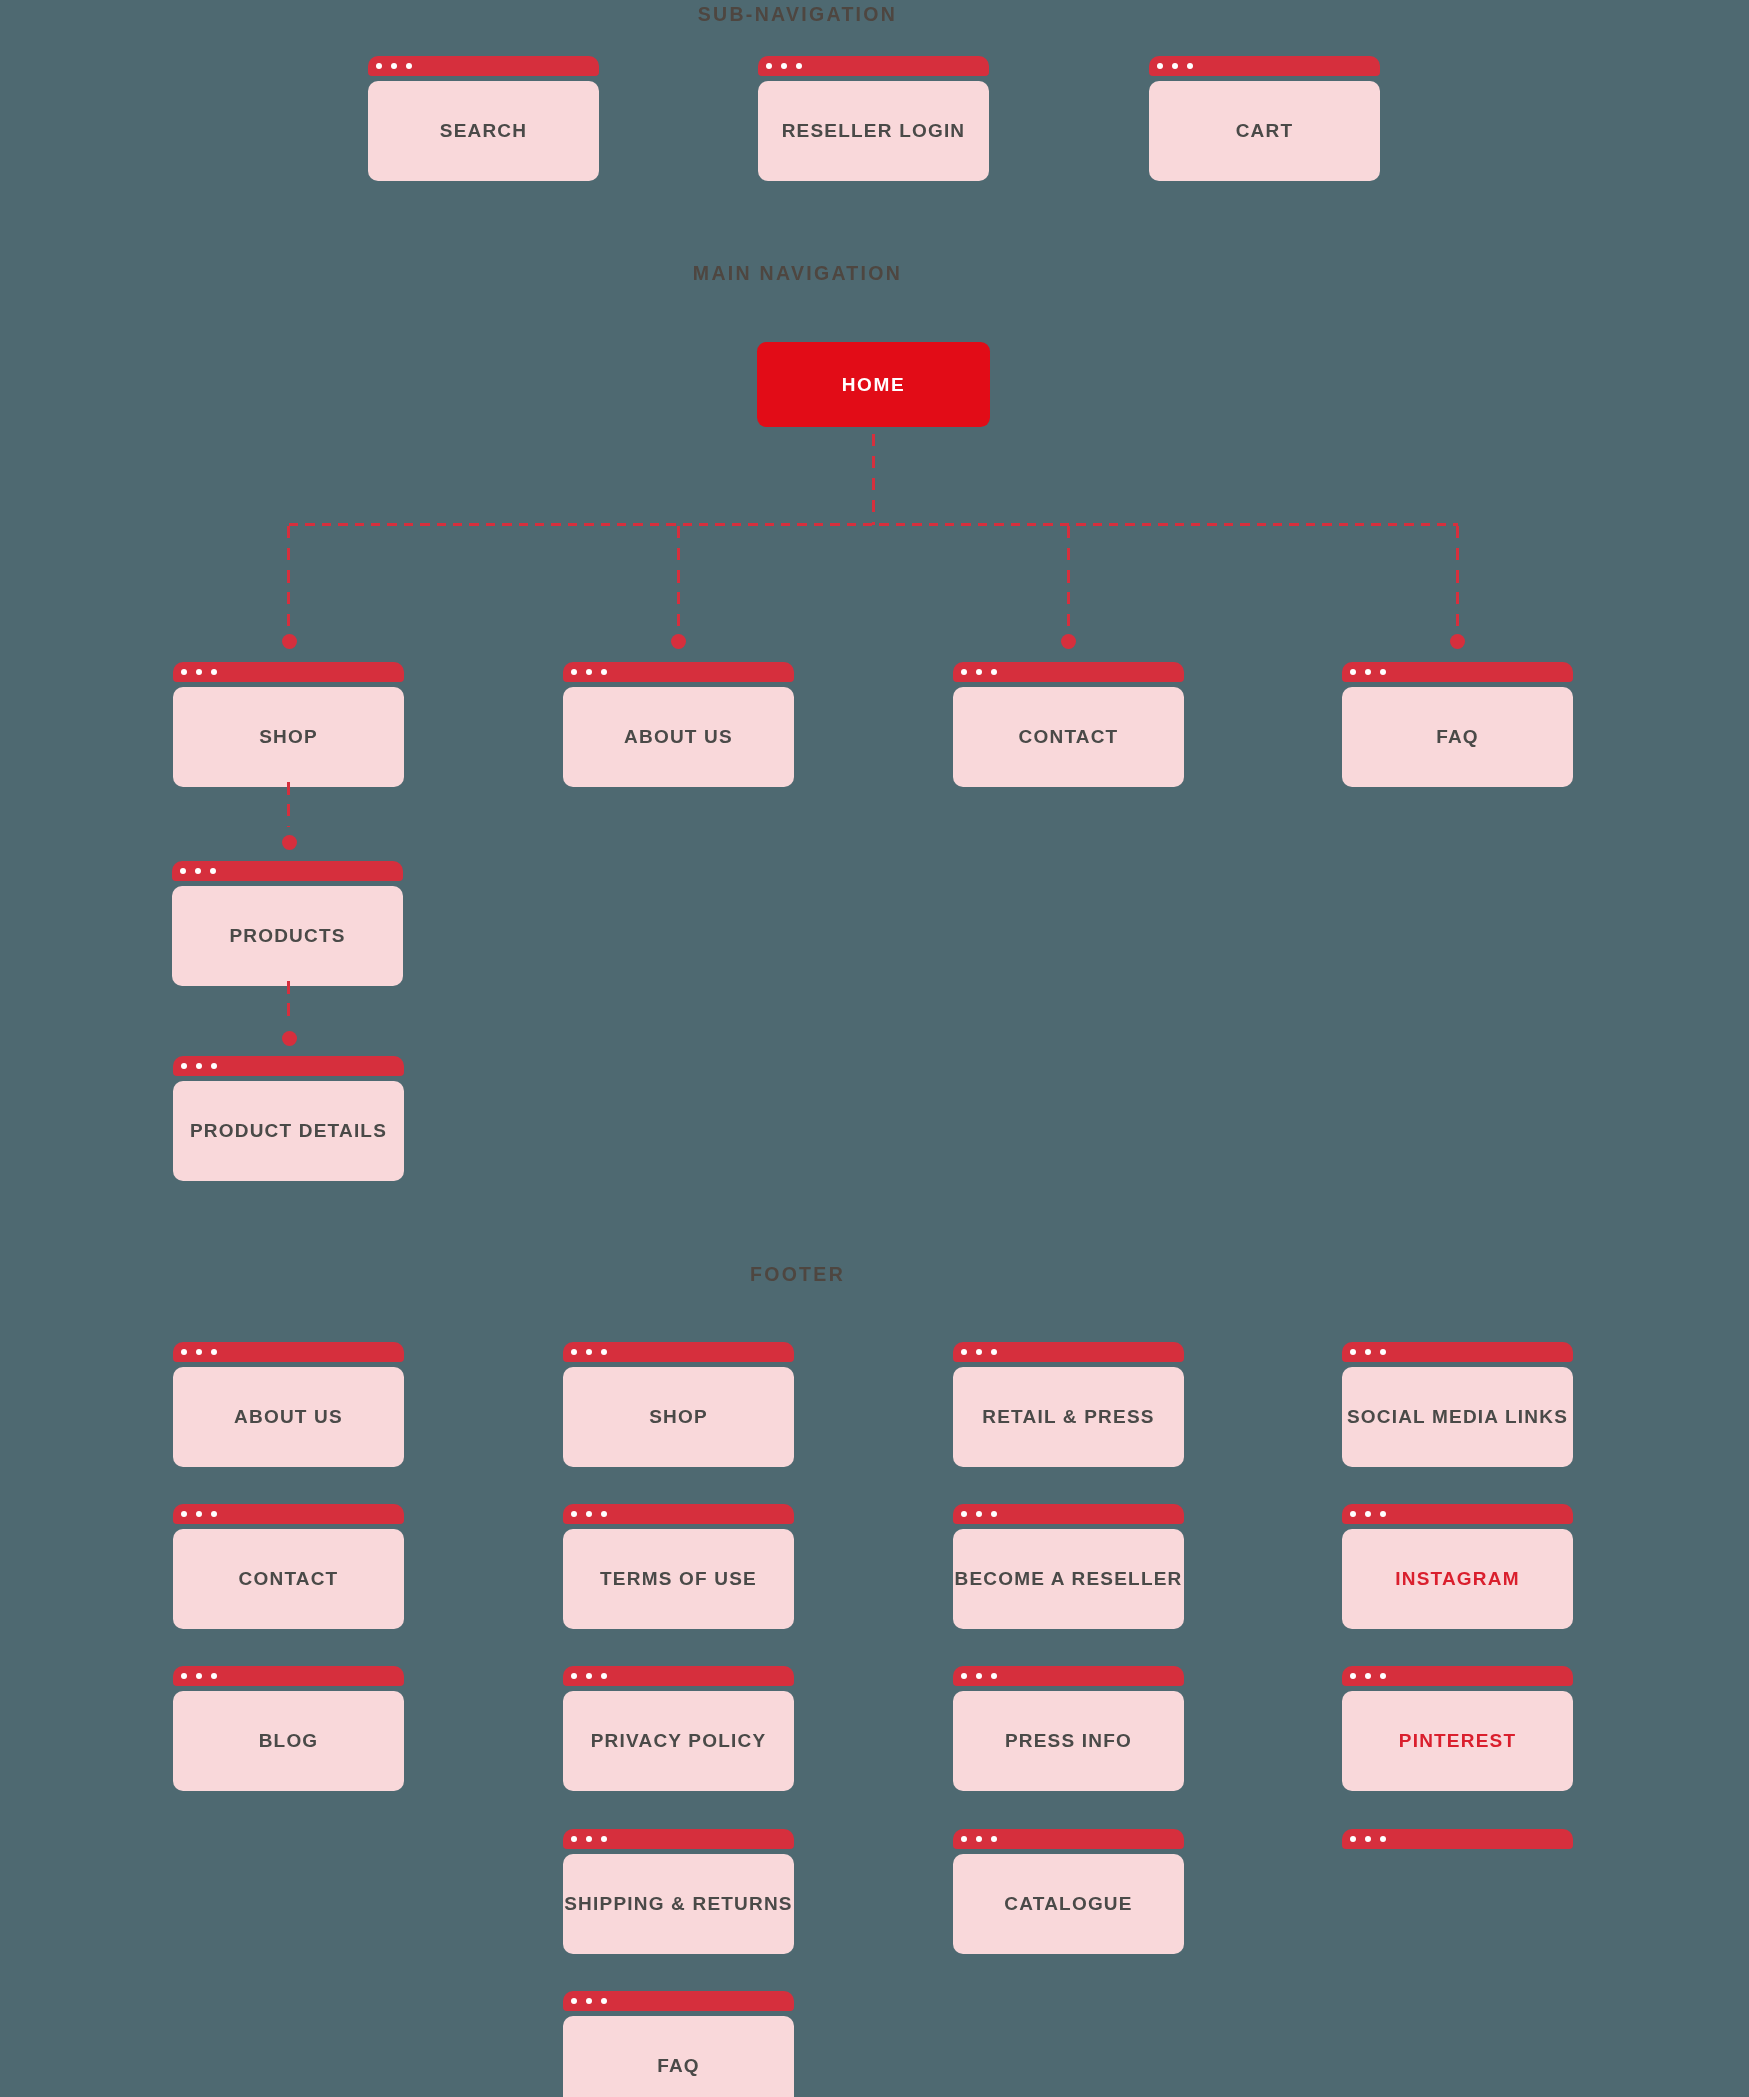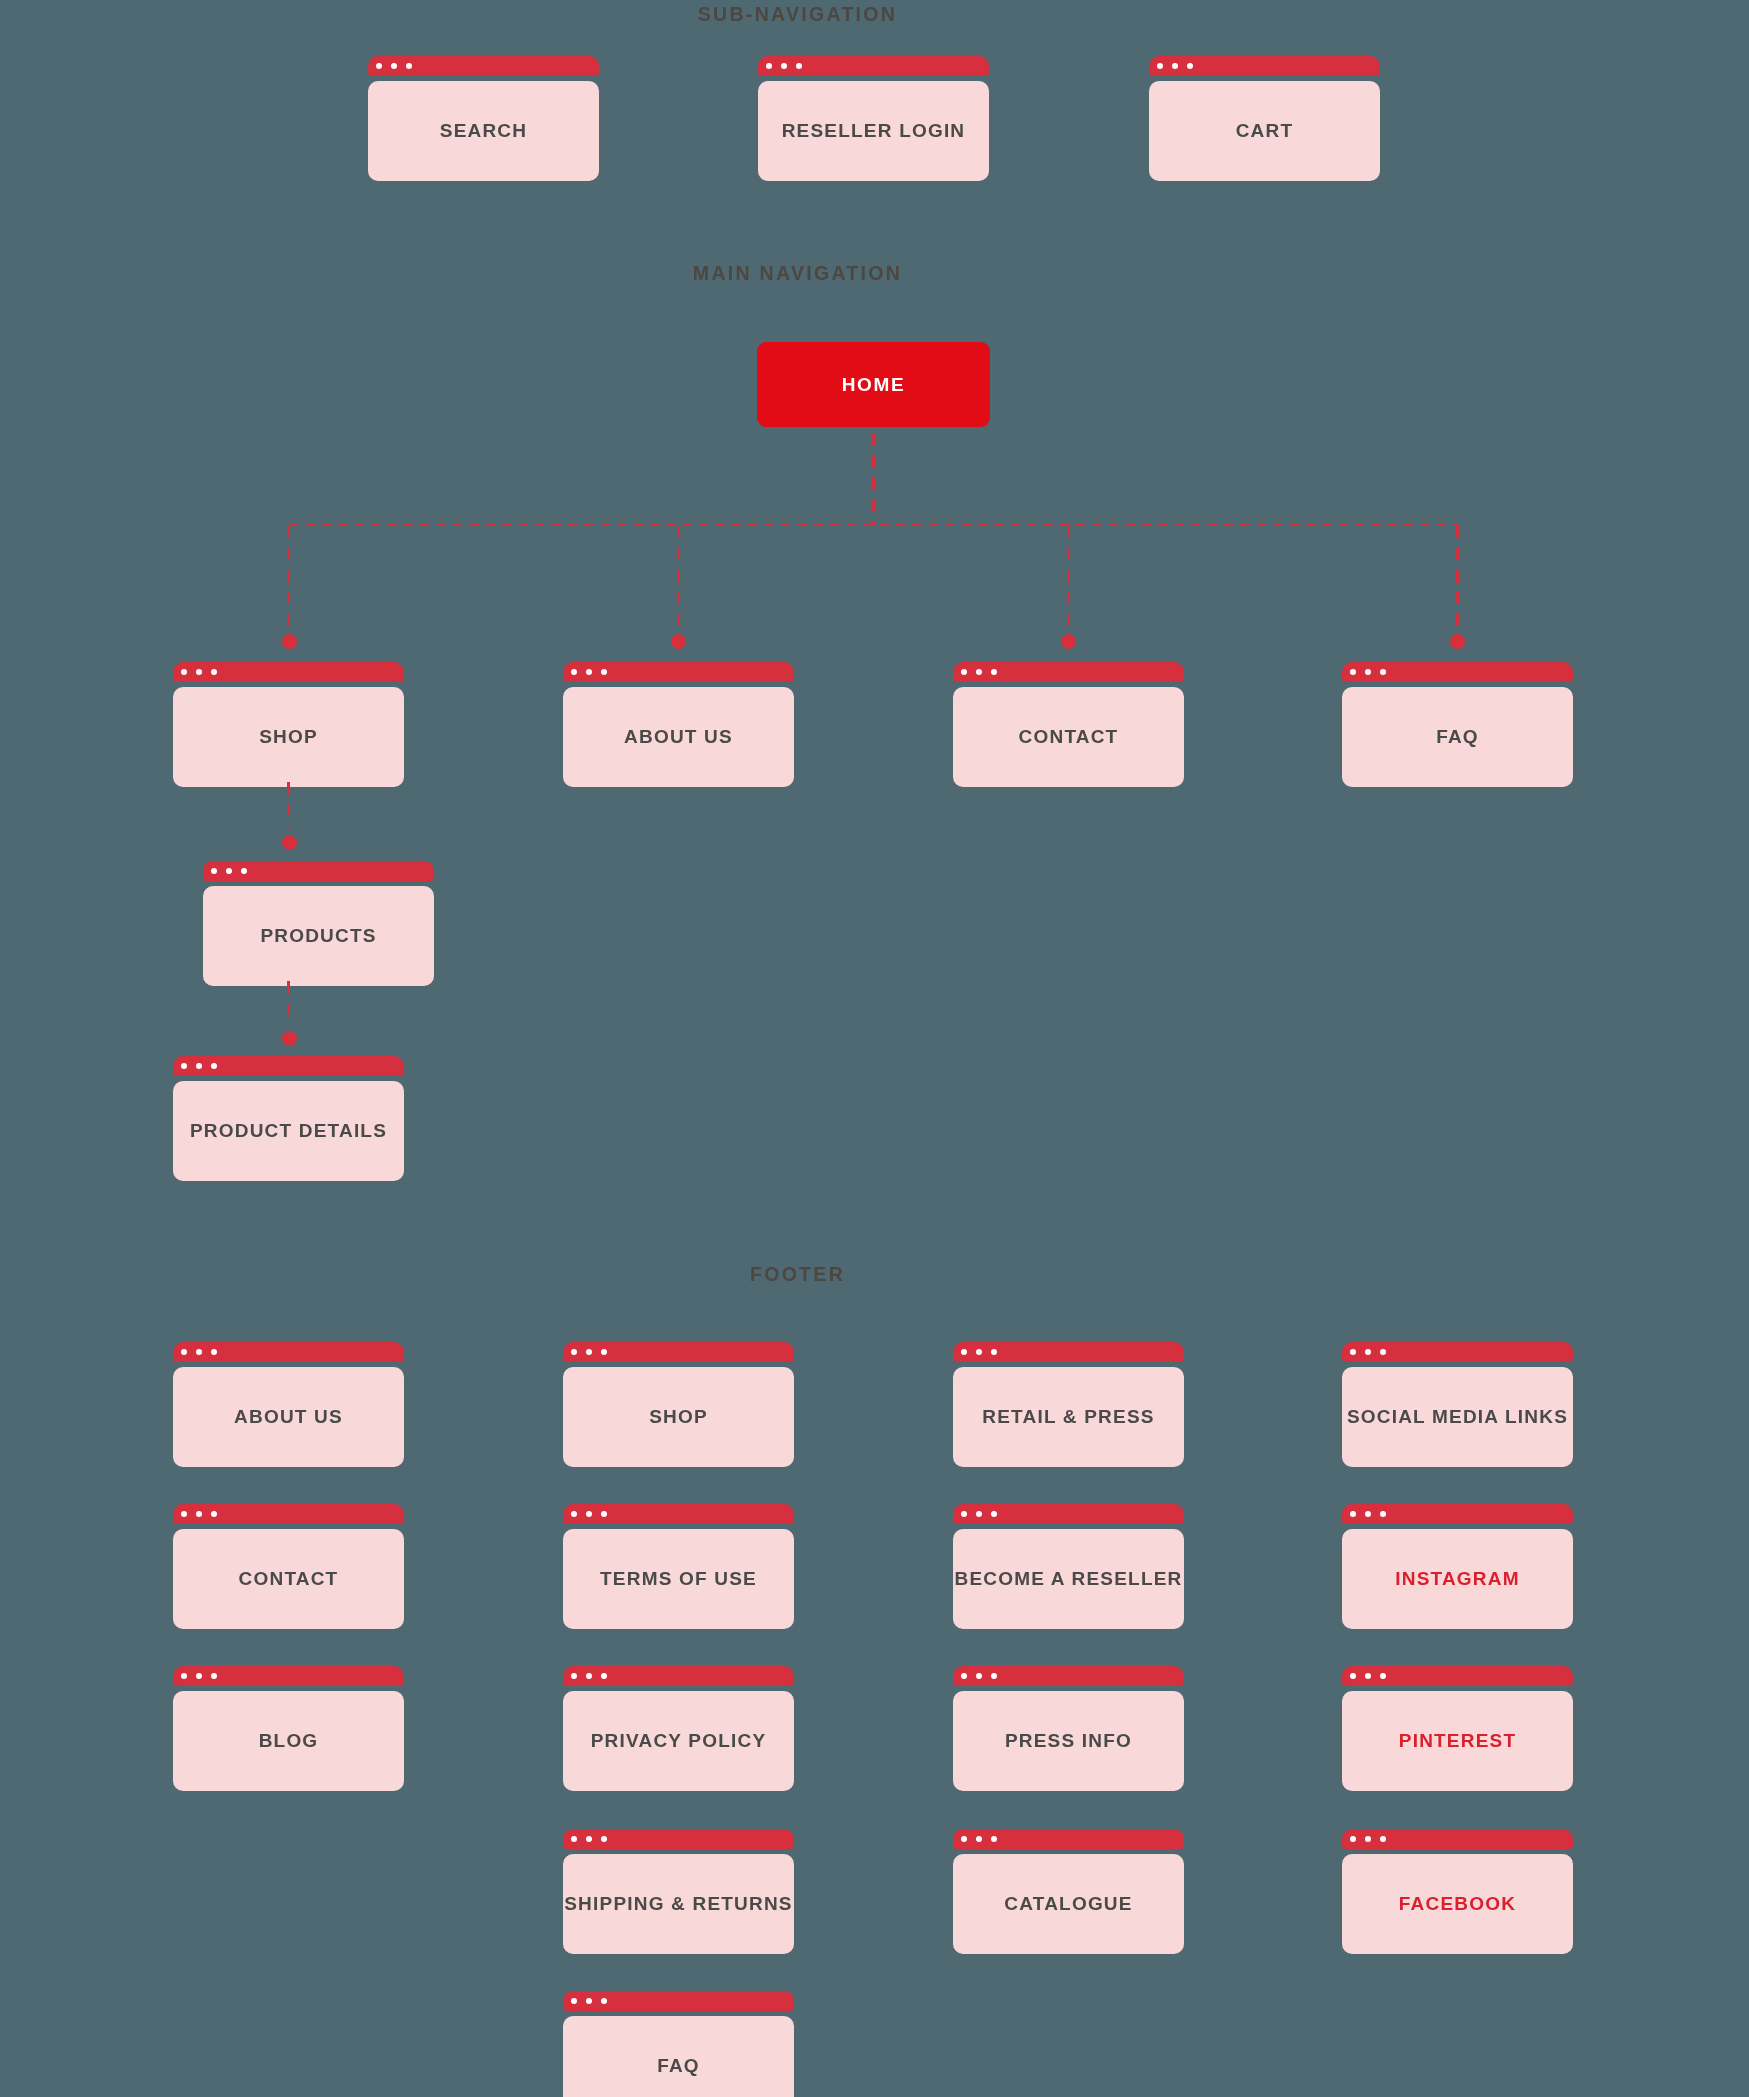--- a/index.html
+++ b/index.html
@@ -113,21 +113,21 @@
     <div class="card" style="left: 173px; top: 662px;">
       <div class="bar">
         <span class="dot"></span>
         <span class="dot"></span>
         <span class="dot"></span>
       </div>
       <div class="body">
         <span class="label">SHOP</span>
       </div>
     </div>
-    <div class="card" style="left: 189px; top: 861px; padding-left: 14px;">
+    <div class="card" style="left: 158px; top: 861px; padding-left: 14px;">
       <div class="bar">
         <span class="dot"></span>
         <span class="dot"></span>
         <span class="dot"></span>
       </div>
       <div class="body">
         <span class="label">PRODUCTS</span>
       </div>
     </div>
     <div class="card" style="left: 173px; top: 1056px; border-radius: 7px;">
@@ -318,23 +318,20 @@
       </div>
       <div class="body">
         <span class="label">PINTEREST</span>
       </div>
     </div>
     <div class="card accent" style="left: 1342px; top: 1829px;">
       <div class="bar">
         <span class="dot"></span>
         <span class="dot"></span>
         <span class="dot"></span>
-      </div>
-      <div class="body">
-        <span class="label">FACEBOOK</span>
       </div>
     </div>
     <div class="vdash" style="left: 872px; top: 434px; height: 91px;"></div>
     <div class="hdash" style="left: 289px; top: 523px; width: 1169px;"></div>
     <div class="vdash" style="left: 287px; top: 526px; height: 103px;"></div>
     <div class="vdash" style="left: 677px; top: 526px; height: 103px;"></div>
     <div class="vdash" style="left: 1067px; top: 526px; height: 103px;"></div>
     <div class="vdash" style="left: 1456px; top: 526px; height: 103px;"></div>
     <div class="cdot" style="left: 282px; top: 634px;"></div>
     <div class="cdot" style="left: 671px; top: 634px;"></div>

